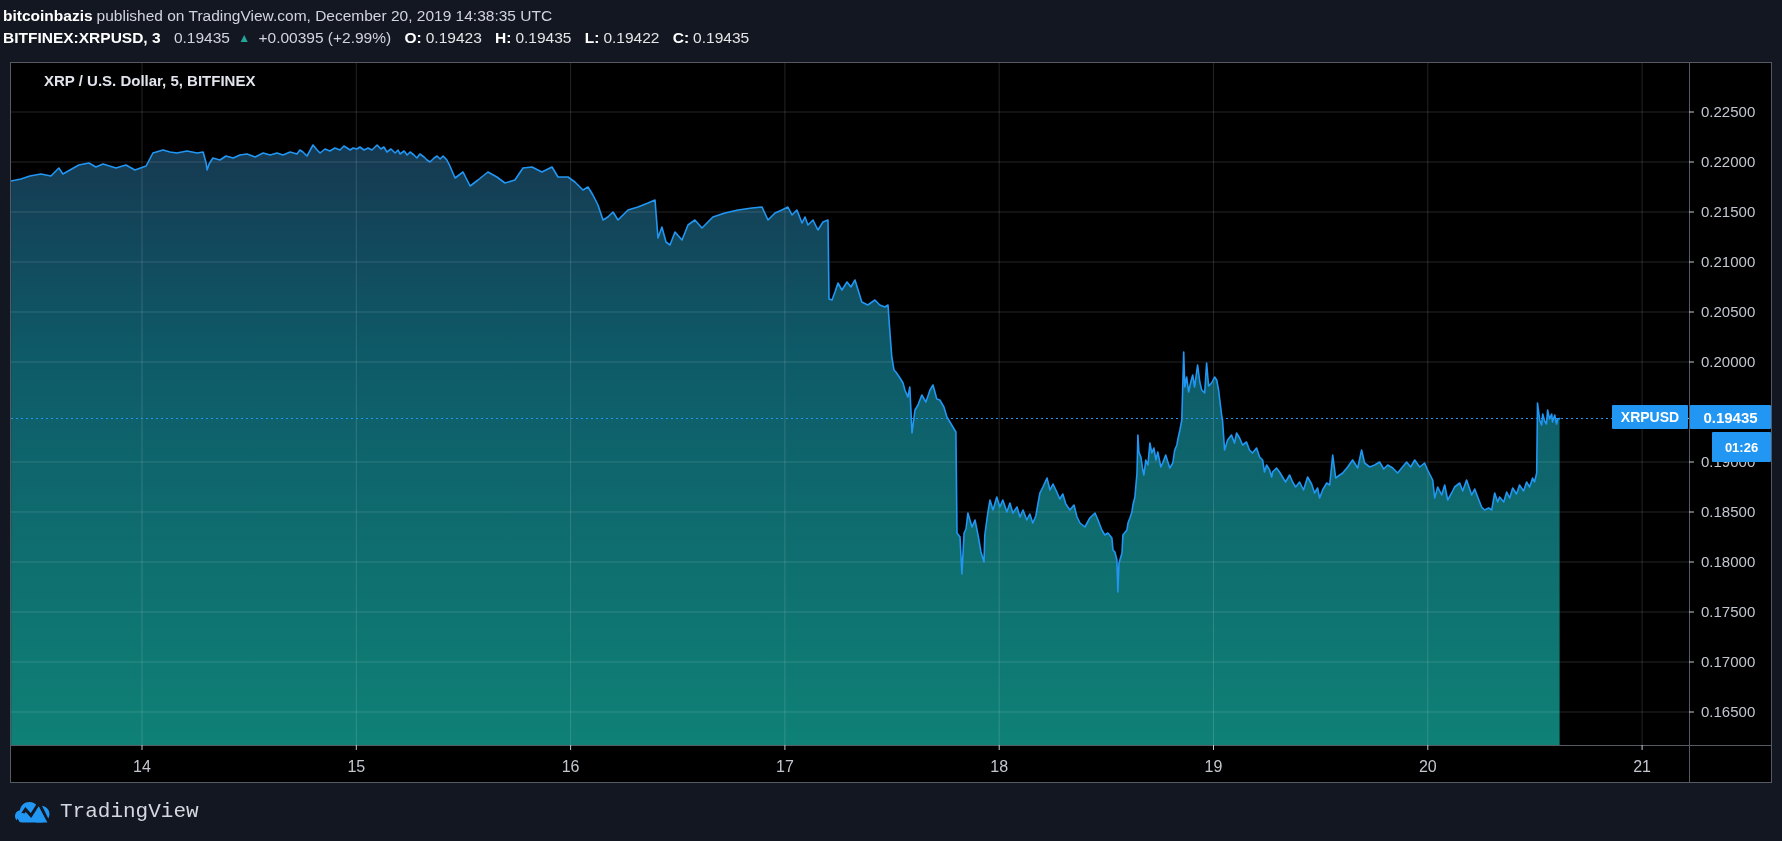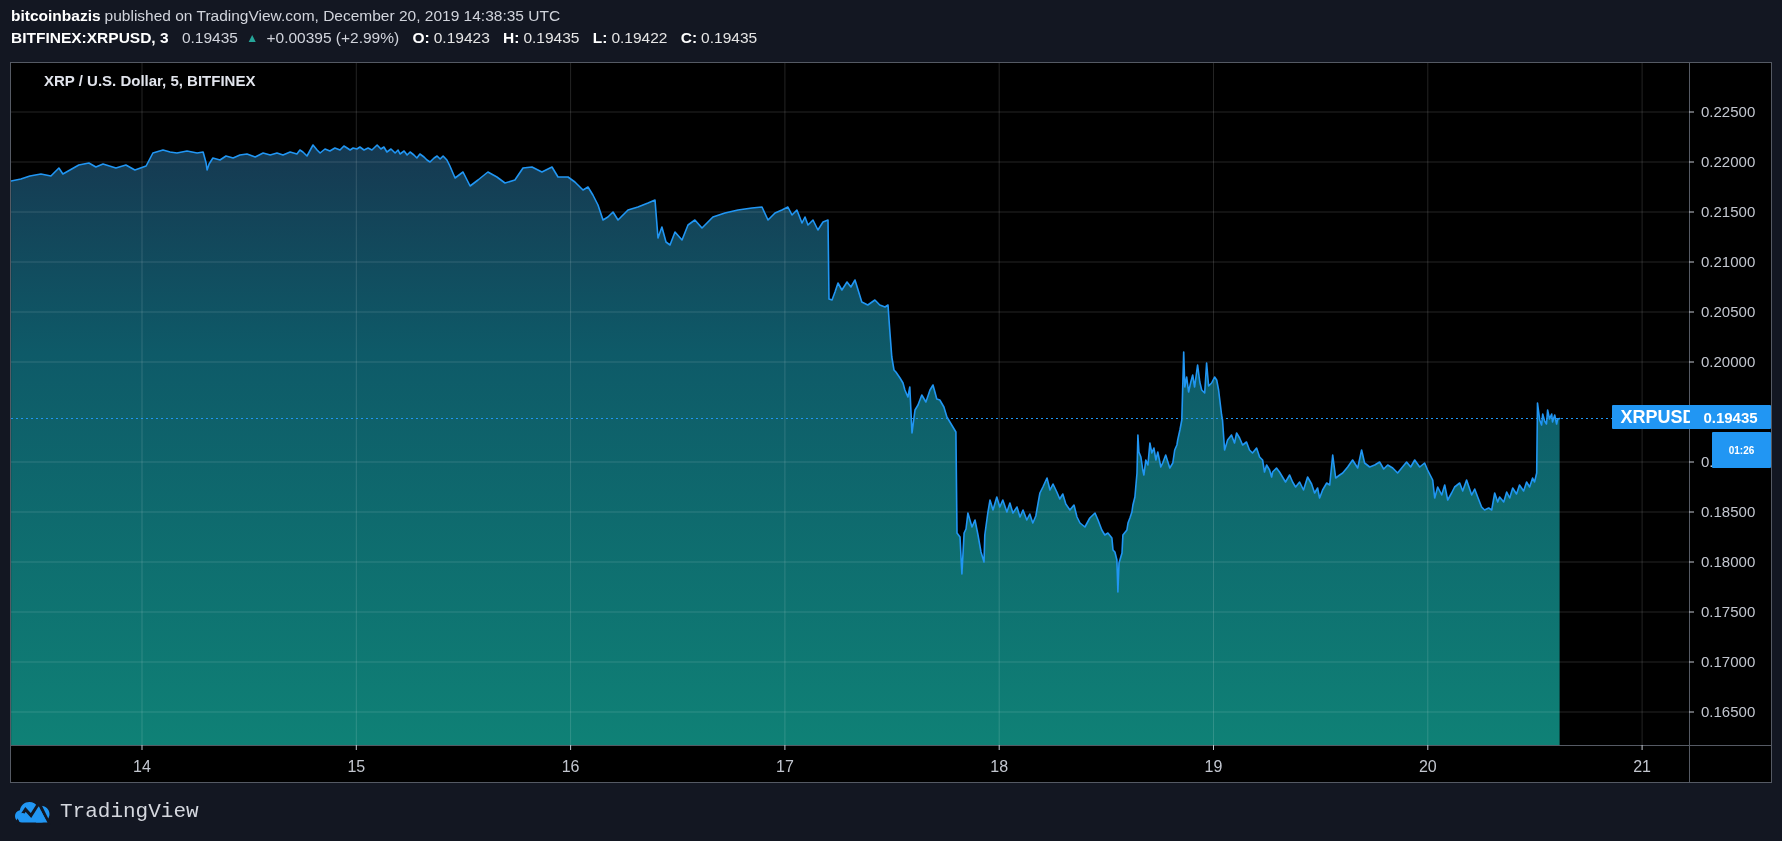--- a/index.html
+++ b/index.html
@@ -1,31 +1,31 @@
 <!DOCTYPE html>
 <html><head>
 <meta charset="utf-8">
 <style>
   html,body{margin:0;padding:0;background:#131722;width:1782px;height:841px;overflow:hidden;
     font-family:"Liberation Sans",sans-serif;-webkit-font-smoothing:antialiased;}
-  .hdr{position:absolute;left:11px;color:#d1d4dc;font-size:15.5px;white-space:nowrap;text-align:right;}
+  .hdr{position:absolute;left:3px;color:#d1d4dc;font-size:15.5px;white-space:nowrap;text-align:right;}
   .hdr .b{font-weight:bold;color:#ffffff;}
   .hdr .teal{color:#e5e5e5;}
   .hdr .tri{color:#26a69a;font-size:12px;position:relative;top:-1px;}
   .hdr span{margin-right:4px;}
   .hdr .grp{margin-right:9px;}
   #line1{top:7px;}
   #line2{top:29px;}
   #frame{position:absolute;left:10px;top:62px;width:1760px;height:719px;border:1px solid #555a64;background:#000;}
   #chart-svg{position:absolute;left:0;top:0;}
   #chart-title{position:absolute;left:33px;top:9px;color:#e1e4ec;font-size:15px;font-weight:bold;z-index:5;}
   .badge{position:absolute;background:#2196f3;color:#fff;font-weight:bold;display:flex;align-items:center;justify-content:center;z-index:6;border-radius:1px;}
-  #symbol-badge{left:1601px;top:342px;width:92px;height:24px;font-size:18px;}
+  #symbol-badge{left:1601px;top:342px;width:76px;height:24px;font-size:14px;}
   #price-badge{left:1679px;top:342px;width:81px;height:24px;font-size:15px;}
-  #countdown-badge{left:1701px;top:369px;width:59px;height:36px;font-size:10px;}
+  #countdown-badge{left:1701px;top:369px;width:59px;height:30px;font-size:13px;}
   #footer{position:absolute;left:14px;top:796px;display:flex;align-items:center;cursor:pointer;}
   #brand-text{color:#d5d8df;font-size:21px;margin-left:8px;font-family:Liberation Mono, monospace;}
 </style>
 </head>
 <body>
 
 <div class="hdr" id="line1">
   <span class="b">bitcoinbazis</span><span>published on TradingView.com, December 20, 2019 14:38:35 UTC</span>
 </div>
 <div class="hdr" id="line2">

